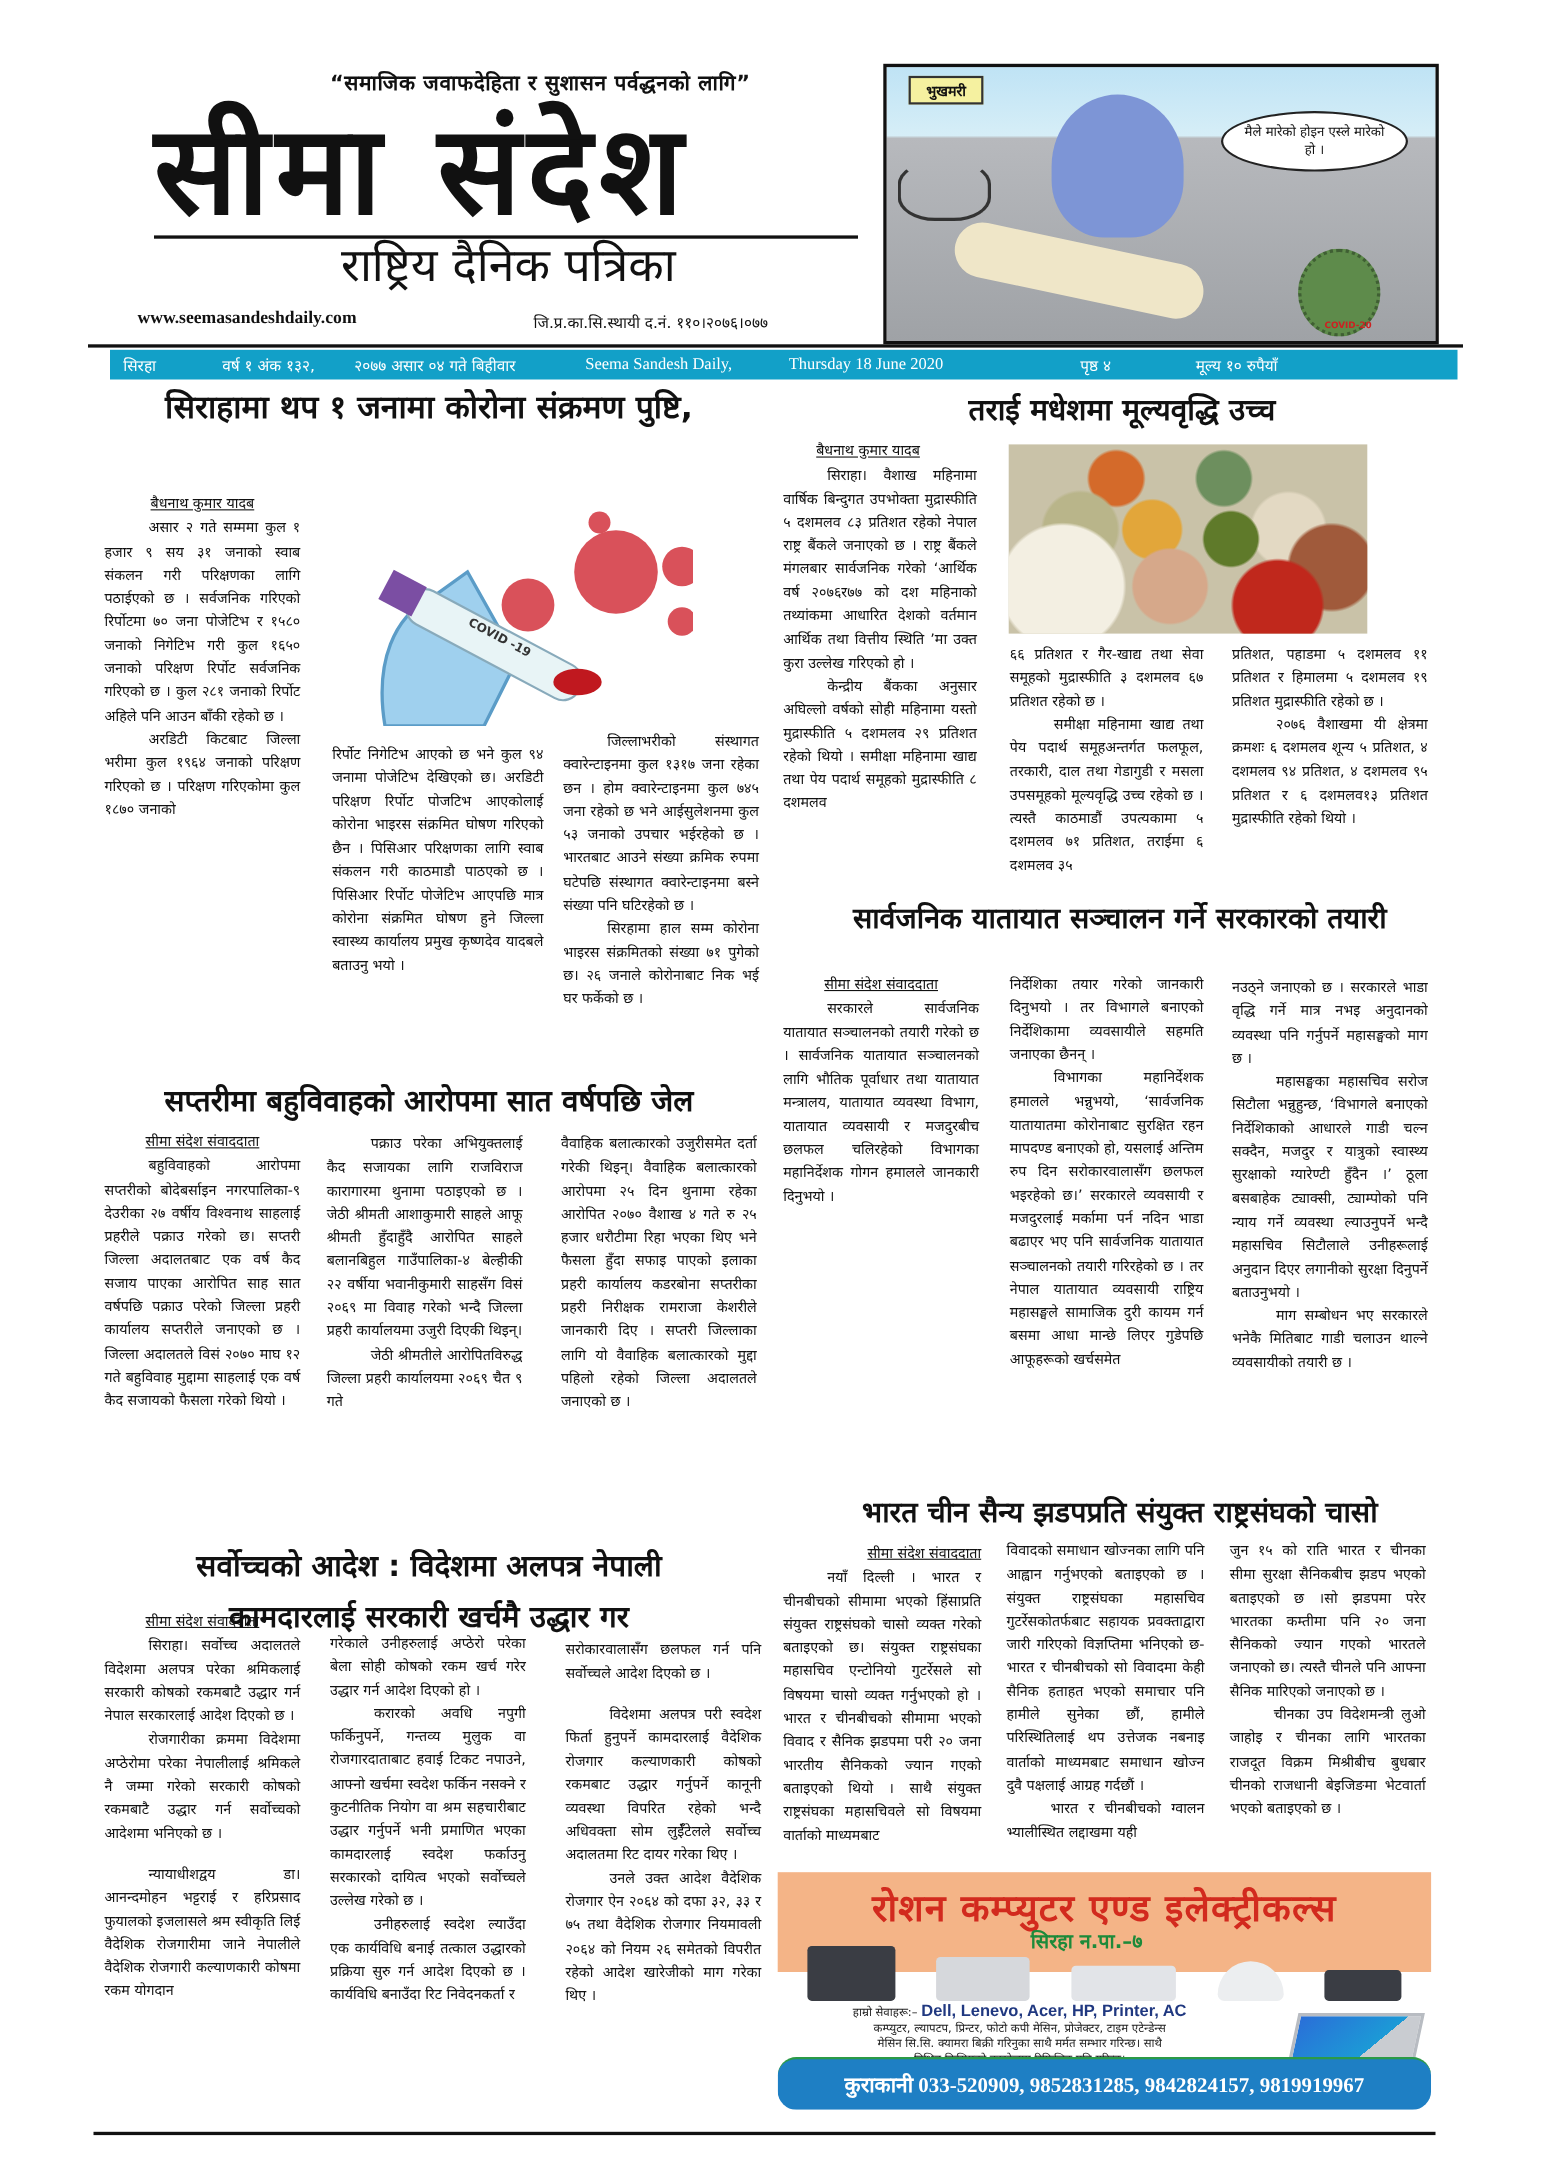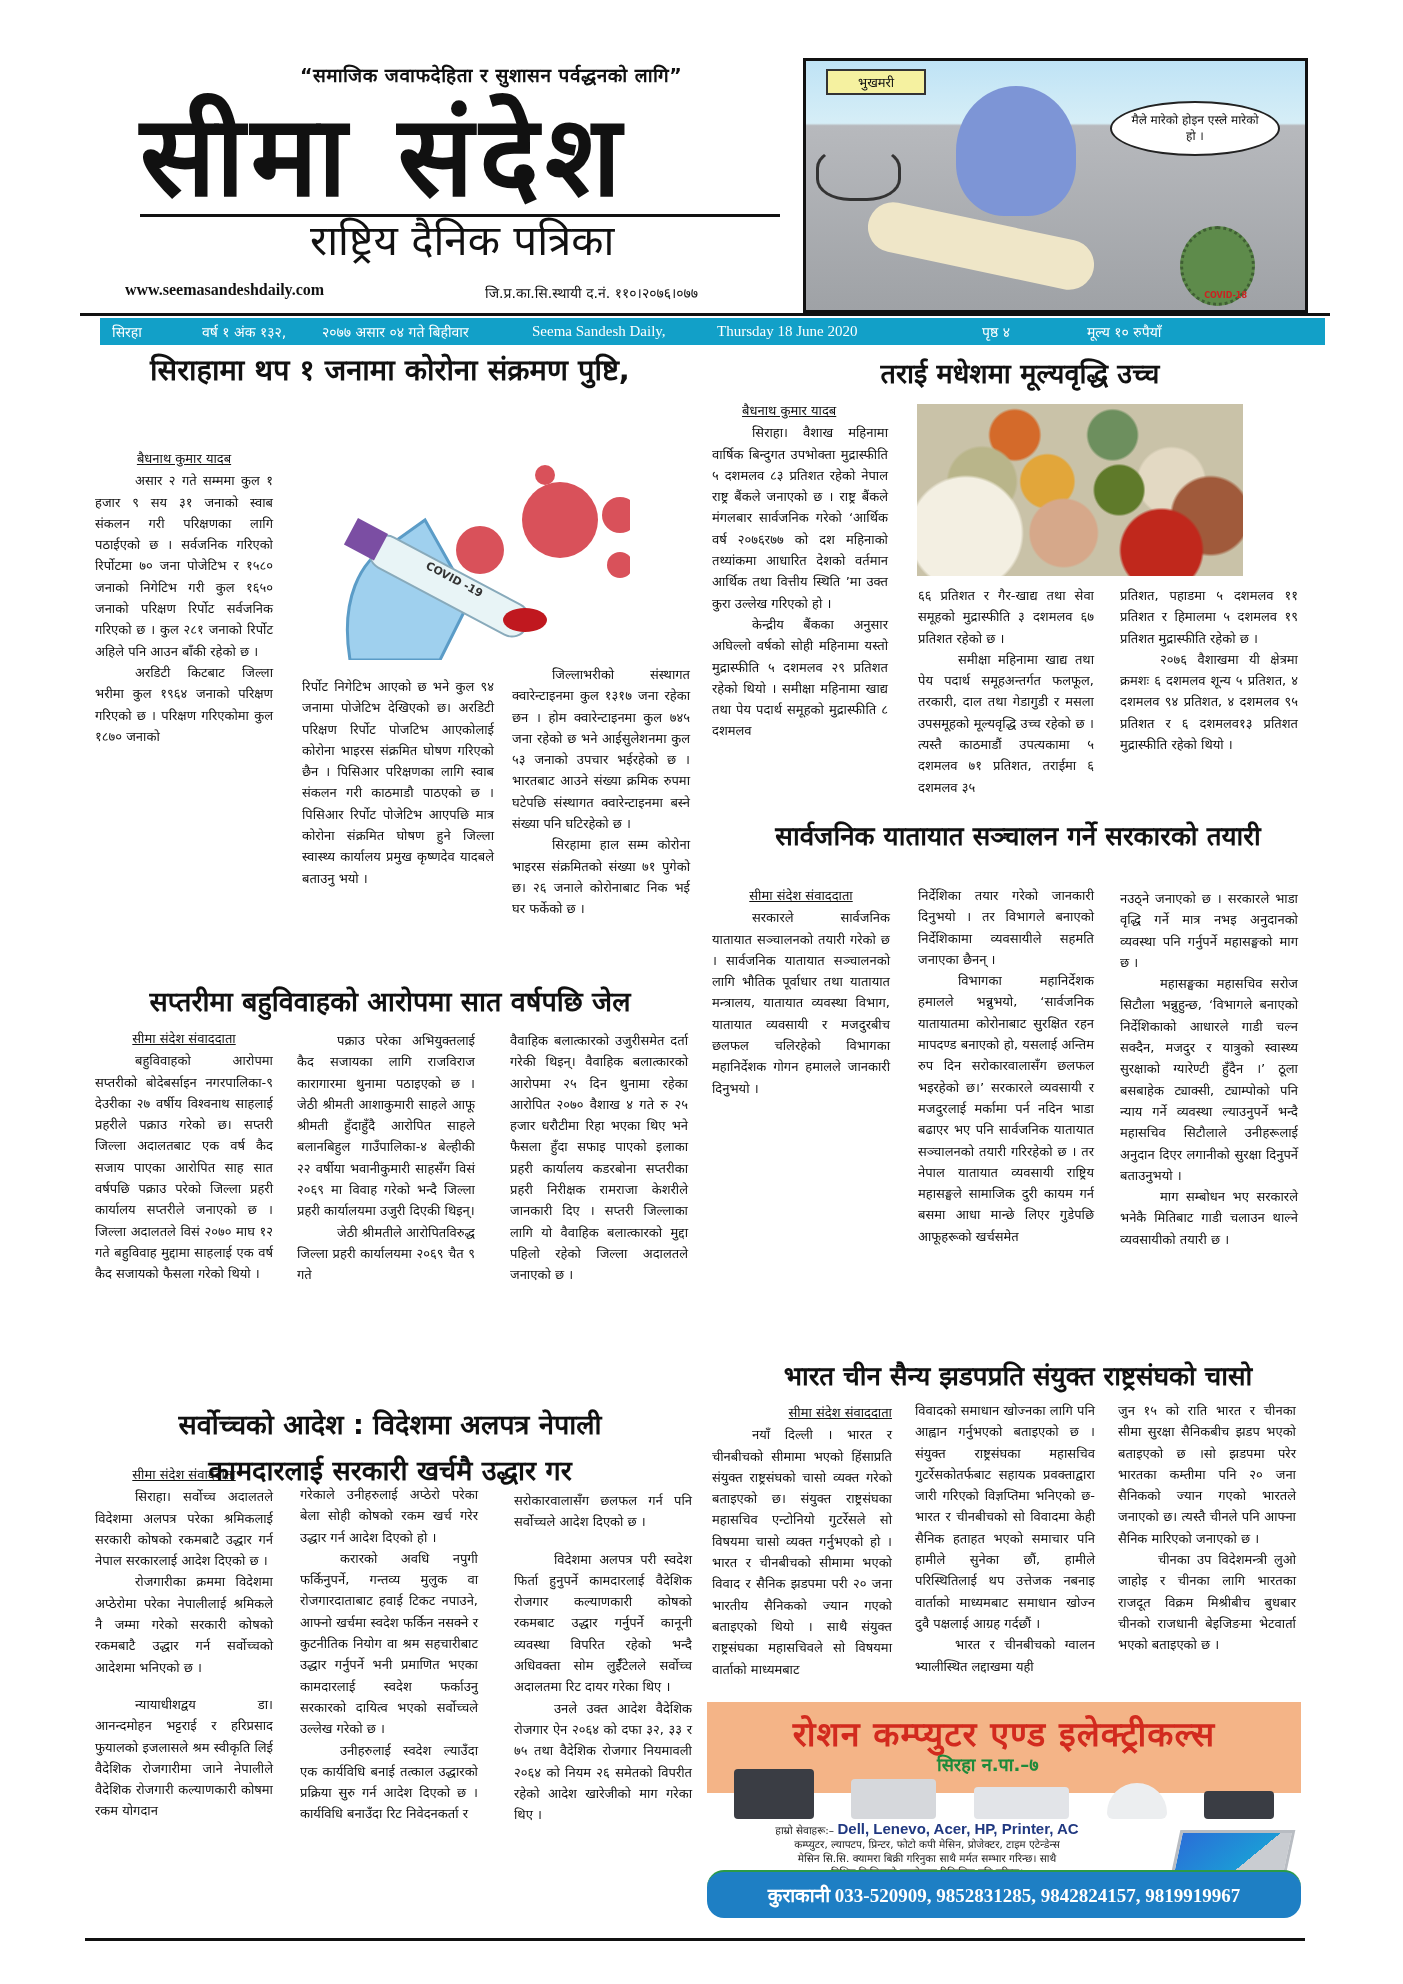--- a/index.html
+++ b/index.html
@@ -5,21 +5,21 @@
   * { box-sizing: border-box; margin: 0; padding: 0; }
   body { width: 1403px; height: 1984px; background: #ffffff; font-family: "DejaVu Sans", sans-serif; color: #111; position: relative; overflow: hidden; }
   .abs { position: absolute; }
   .tagline { left: 300px; top: 62px; font-size: 19px; font-weight: bold; letter-spacing: 0.5px; }
   .masthead { left: 140px; top: 100px; font-family: "DejaVu Serif", serif; font-size: 112px; font-weight: 900; line-height: 1; letter-spacing: 6px; }
   .mast-underline { left: 140px; top: 214px; width: 640px; height: 3px; background: #111; }
   .subtitle { left: 310px; top: 218px; font-size: 42px; line-height: 1.1; }
   .website { left: 125px; top: 281px; font-family: "Liberation Serif", serif; font-weight: bold; font-size: 16px; }
   .regno { left: 485px; top: 283px; font-size: 14px; }
   .cartoon { left: 803px; top: 58px; width: 505px; height: 255px; border: 3px solid #111; background: linear-gradient(#bfe3f5 0%, #d6eef7 25%, #b7b9bd 26%, #9fa2a6 100%); overflow: hidden; }
-  .cartoon .label-box { position: absolute; left: 20px; top: 8px; background: #f5f1a0; border: 2px solid #333; padding: 2px 30px; font-size: 13px; font-weight: normal; }
+  .cartoon .label-box { position: absolute; left: 20px; top: 8px; background: #f5f1a0; border: 2px solid #333; padding: 2px 14px; font-size: 13px; font-weight: bold; }
   .cartoon .bubble { position: absolute; right: 25px; top: 40px; width: 170px; height: 55px; background: #fff; border: 2px solid #222; border-radius: 50%; display: flex; align-items: center; justify-content: center; text-align: center; font-size: 12px; line-height: 1.3; padding: 4px 18px; }
   .cartoon .monster { position: absolute; left: 150px; top: 25px; width: 120px; height: 130px; background: #7d95d6; border-radius: 50% 50% 40% 40%; }
   .cartoon .bike { position: absolute; left: 10px; top: 85px; width: 85px; height: 55px; border: 3px solid #333; border-radius: 40%; border-top-color: transparent; }
   .cartoon .person { position: absolute; left: 60px; top: 160px; width: 230px; height: 50px; background: #efe6c8; transform: rotate(12deg); border-radius: 30px; }
   .cartoon .virus { position: absolute; right: 50px; top: 165px; width: 75px; height: 80px; background: #5e8b4b; border-radius: 50%; border: 3px dotted #3f5f33; }
   .cartoon .covid-tag { position: absolute; right: 58px; top: 230px; font-size: 8px; color: #c22; font-weight: bold; }
   .rule-top { left: 80px; top: 313px; width: 1250px; height: 3px; background: #111; }
   .datebar { left: 100px; top: 318px; width: 1225px; height: 27px; background: #12a0c8; color: #fff; display: flex; align-items: center; font-size: 14px; padding-left: 12px; }
   .datebar span { white-space: nowrap; }
   .headline { font-weight: bold; text-align: center; line-height: 1.3; }
@@ -48,21 +48,21 @@
 <div class="abs mast-underline"></div>
 <div class="abs subtitle">राष्ट्रिय दैनिक पत्रिका</div>
 <div class="abs website">www.seemasandeshdaily.com</div>
 <div class="abs regno">जि.प्र.का.सि.स्थायी द.नं. ११०।२०७६।०७७</div>
 
 <div class="abs cartoon">
   <div class="monster"></div>
   <div class="bike"></div>
   <div class="person"></div>
   <div class="virus"></div>
-  <div class="covid-tag">COVID-18</div>
+  <div class="covid-tag">COVID-20</div>
   <div class="label-box">भुखमरी</div>
   <div class="bubble">मैले मारेको होइन एस्ले मारेको हो ।</div>
 </div>
 
 <div class="abs rule-top"></div>
 
 <div class="abs datebar">
   <span style="width:90px">सिरहा</span>
   <span style="width:120px">वर्ष १ अंक १३२,</span>
   <span style="width:210px">२०७७ असार ०४ गते बिहीवार</span>

